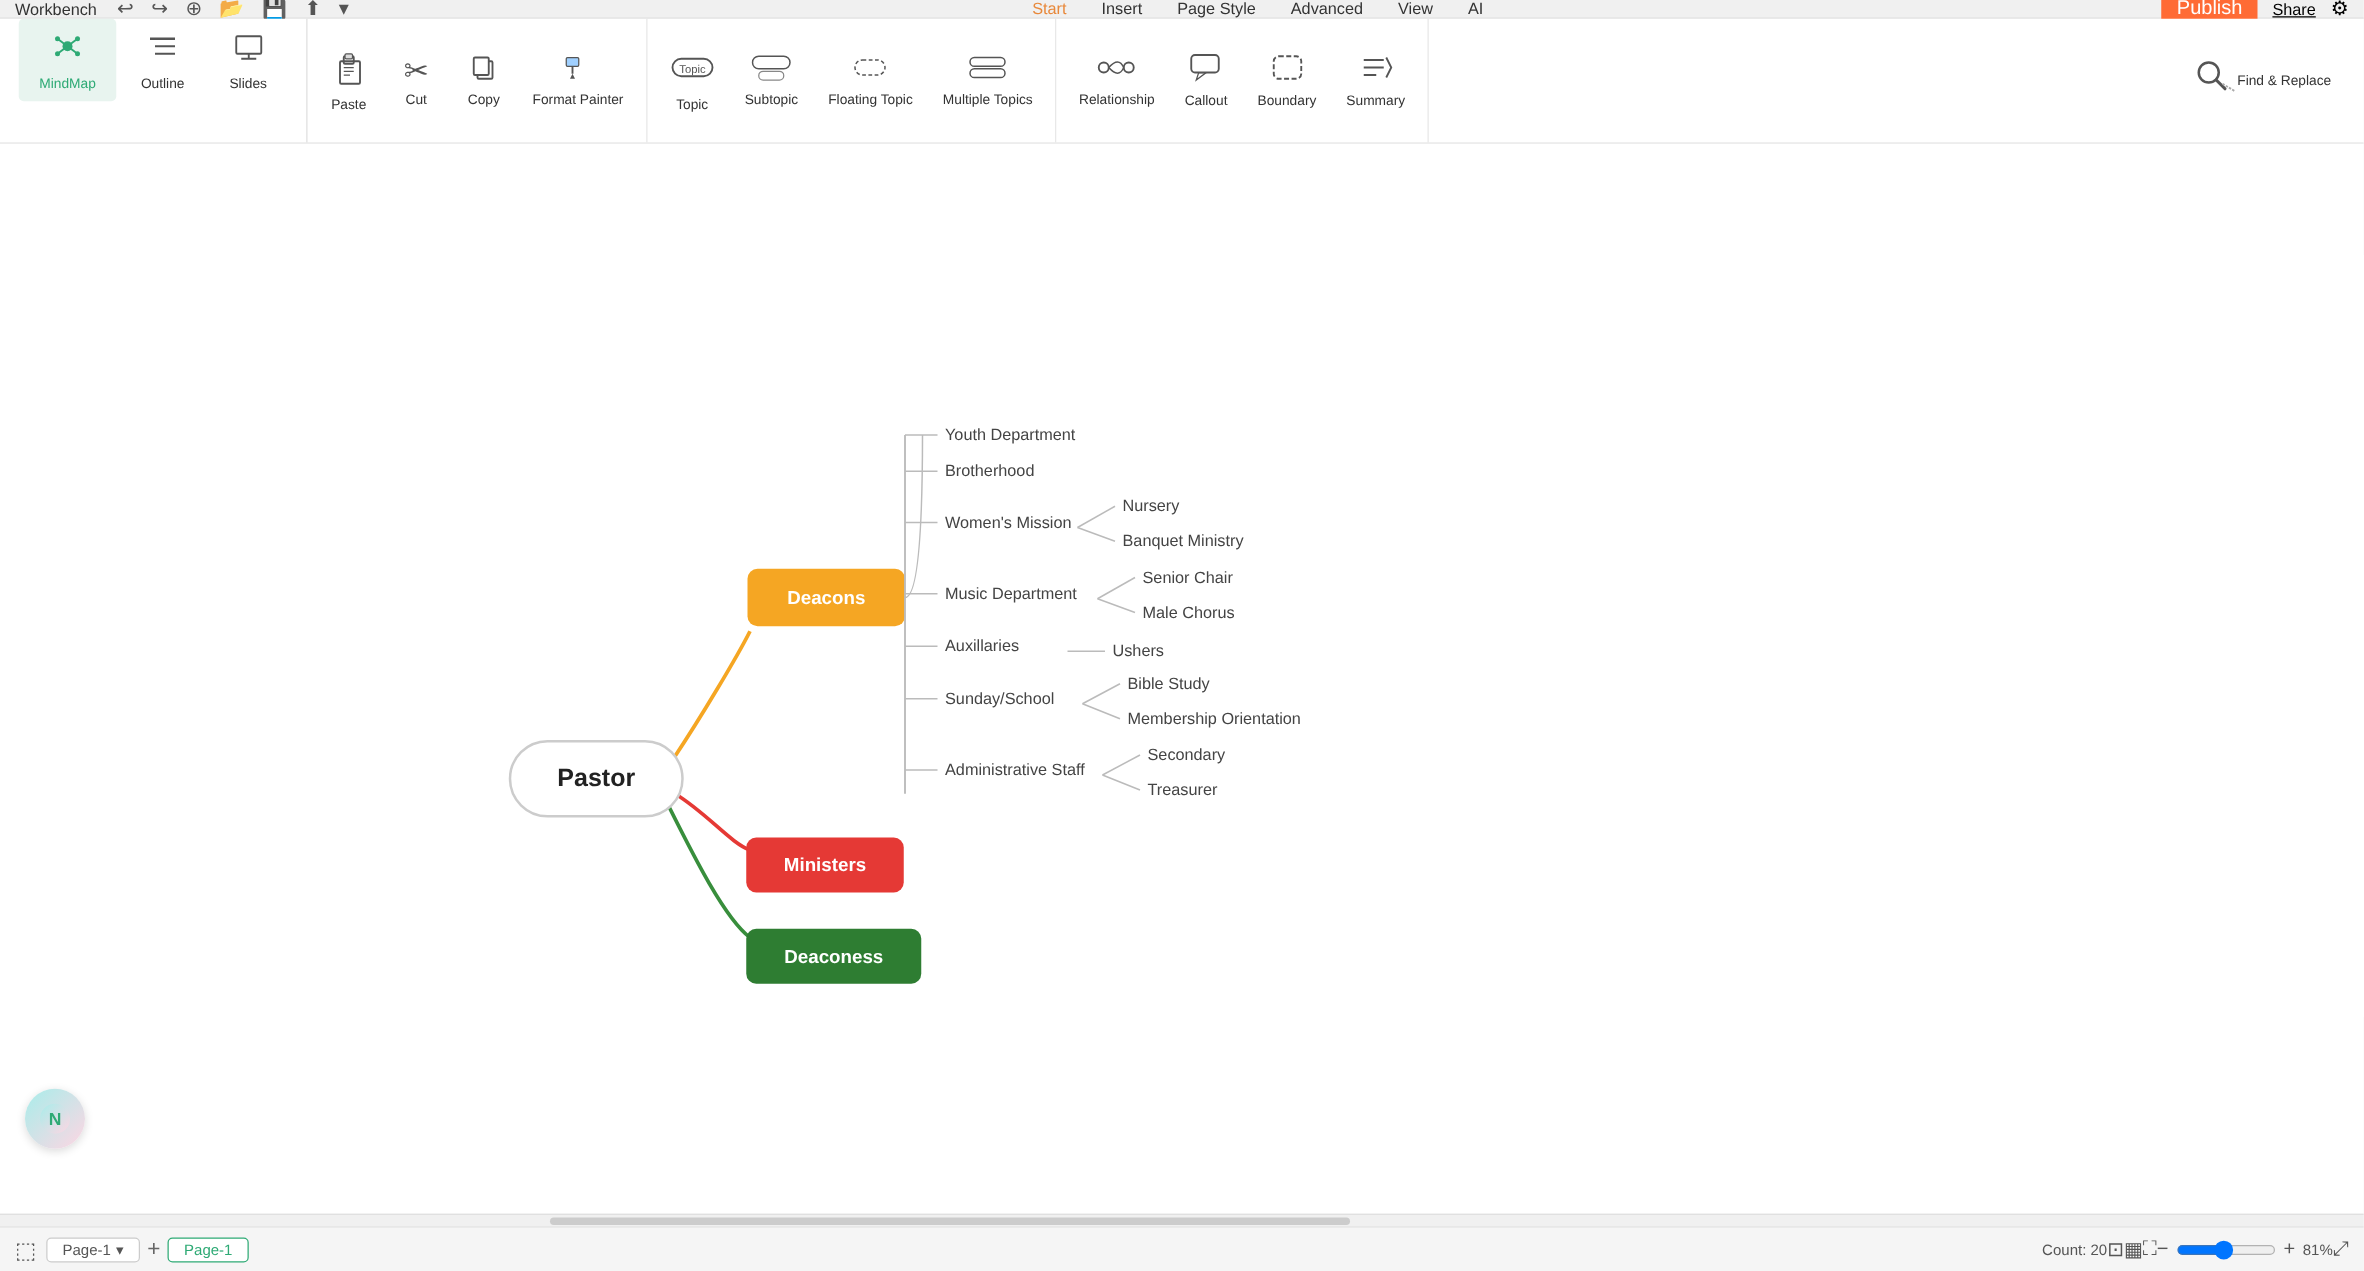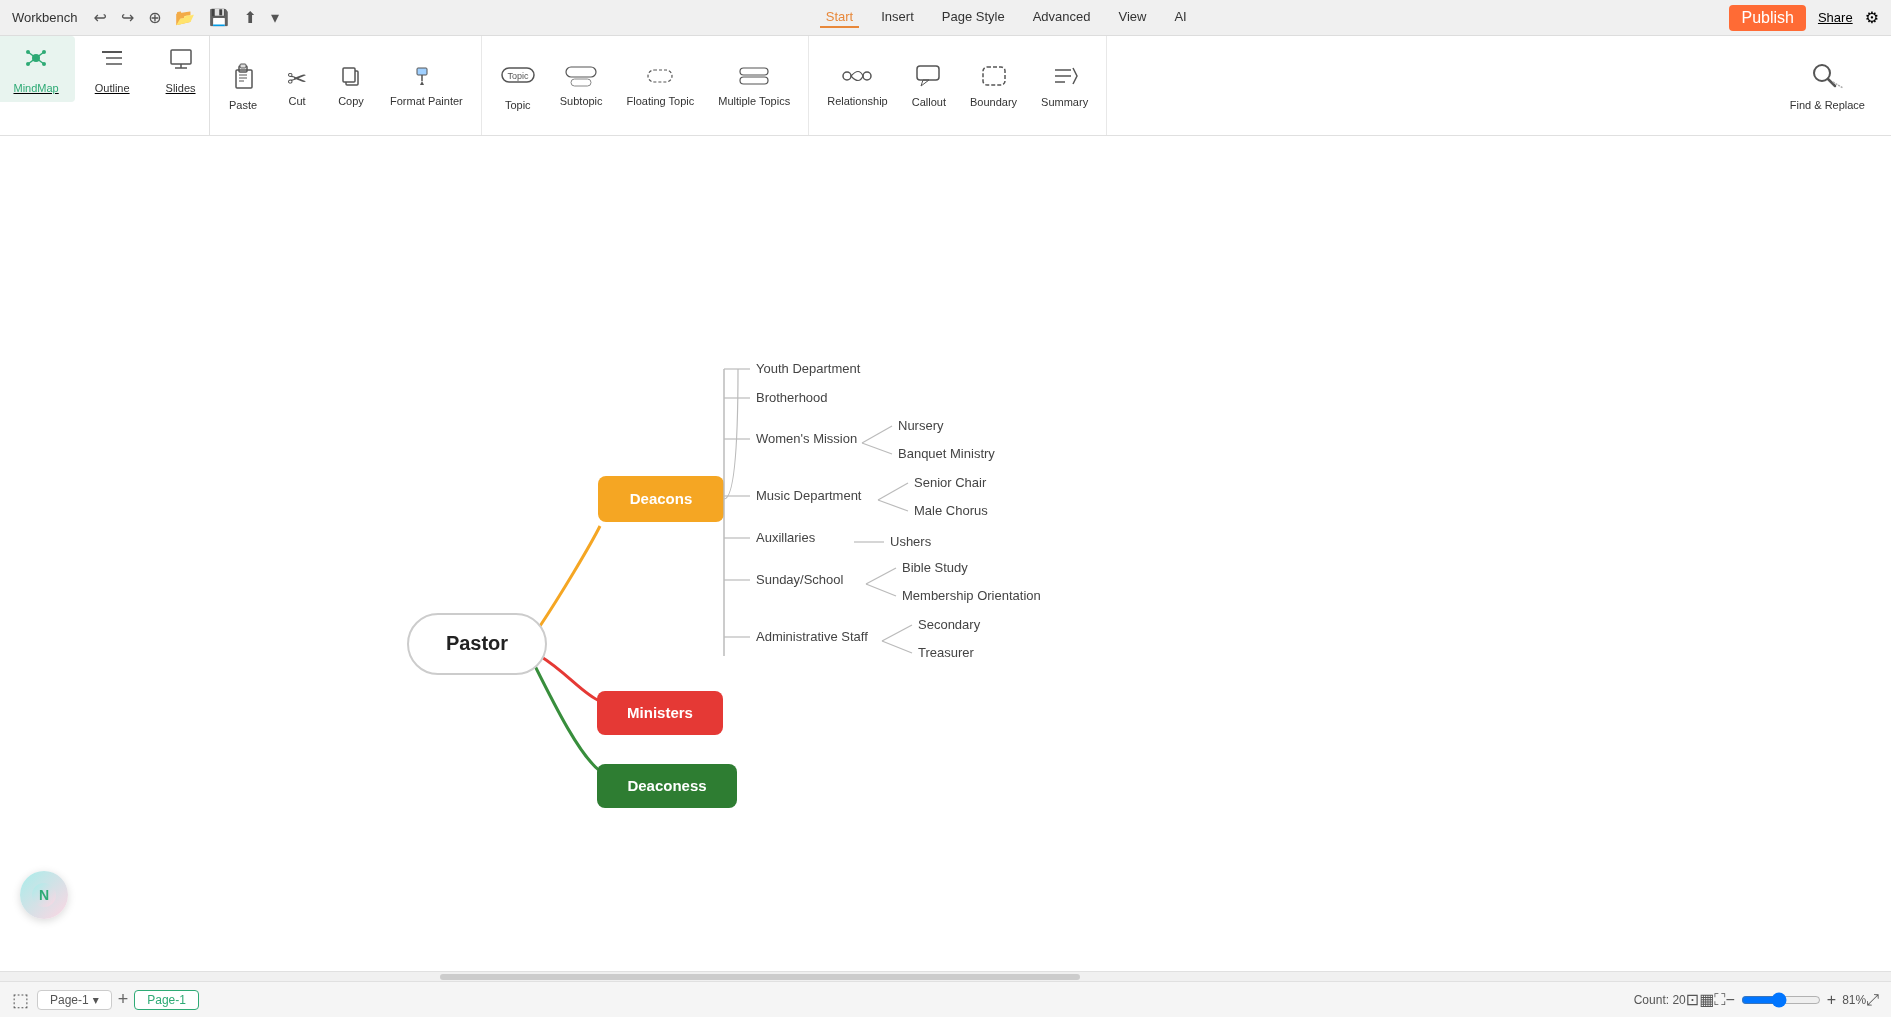--- a/index.html
+++ b/index.html
@@ -1,20 +1,20 @@
 <!DOCTYPE html>
 <html><head>
   <meta charset="utf-8">
   <style>
     * { margin: 0; padding: 0; box-sizing: border-box; }
     body { font-family: -apple-system, BlinkMacSystemFont, 'Segoe UI', sans-serif; background: #f5f5f5; width: 1891px; height: 1017px; overflow: hidden; display: flex; flex-direction: column; }
 
     
     .titlebar {
-      height: 36px;
+      height: 15px;
       background: #f0f0f0;
       display: flex;
       align-items: center;
       padding: 0 12px;
       border-bottom: 1px solid #ddd;
       gap: 12px;
       font-size: 13px;
     }
     .titlebar-brand { font-size: 13px; color: #333; font-weight: 500; }
     .titlebar-controls { display: flex; gap: 6px; align-items: center; }
@@ -30,24 +30,23 @@
       height: 100px;
       background: white;
       border-bottom: 1px solid #e0e0e0;
       display: flex;
       align-items: stretch;
     }
     .ribbon-left {
       display: flex;
       flex-direction: column;
       align-items: center;
-      width: 210px;
+      width: 246px;
       border-right: 1px solid #e0e0e0;
       padding: 0 0;
-      text-decoration: underline;
     }
     .ribbon-left-items {
       display: flex;
       gap: 4px;
     }
     .ribbon-view-btn {
       display: flex;
       flex-direction: column;
       align-items: center;
       gap: 4px;
@@ -85,21 +84,21 @@
     .ribbon-item.large .ri-icon { font-size: 28px; }
 
     .ribbon-end {
       margin-left: auto;
       display: flex;
       align-items: center;
       padding: 0 16px;
     }
     .find-replace-btn {
       display: flex;
-      flex-direction: column;
+      flex-direction: row;
       align-items: center;
       cursor: pointer;
       padding: 6px 10px;
     }
     .find-replace-btn .ri-icon { font-size: 28px; color: #555; }
     .find-replace-btn .ri-label { font-size: 11px; color: #333; }
 
     
     .canvas {
       flex: 1;

